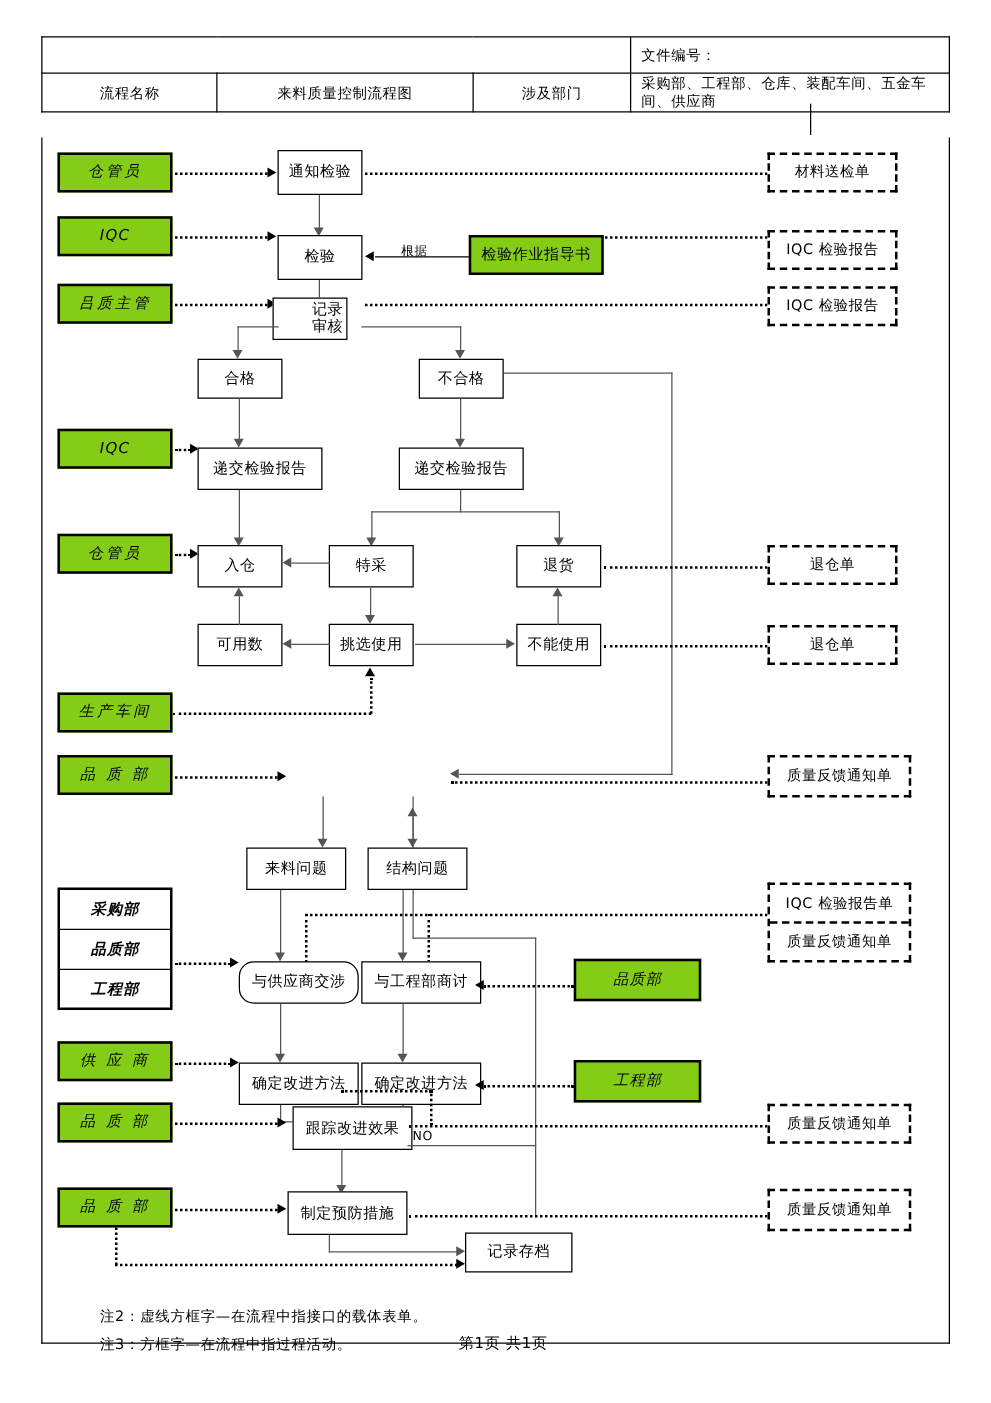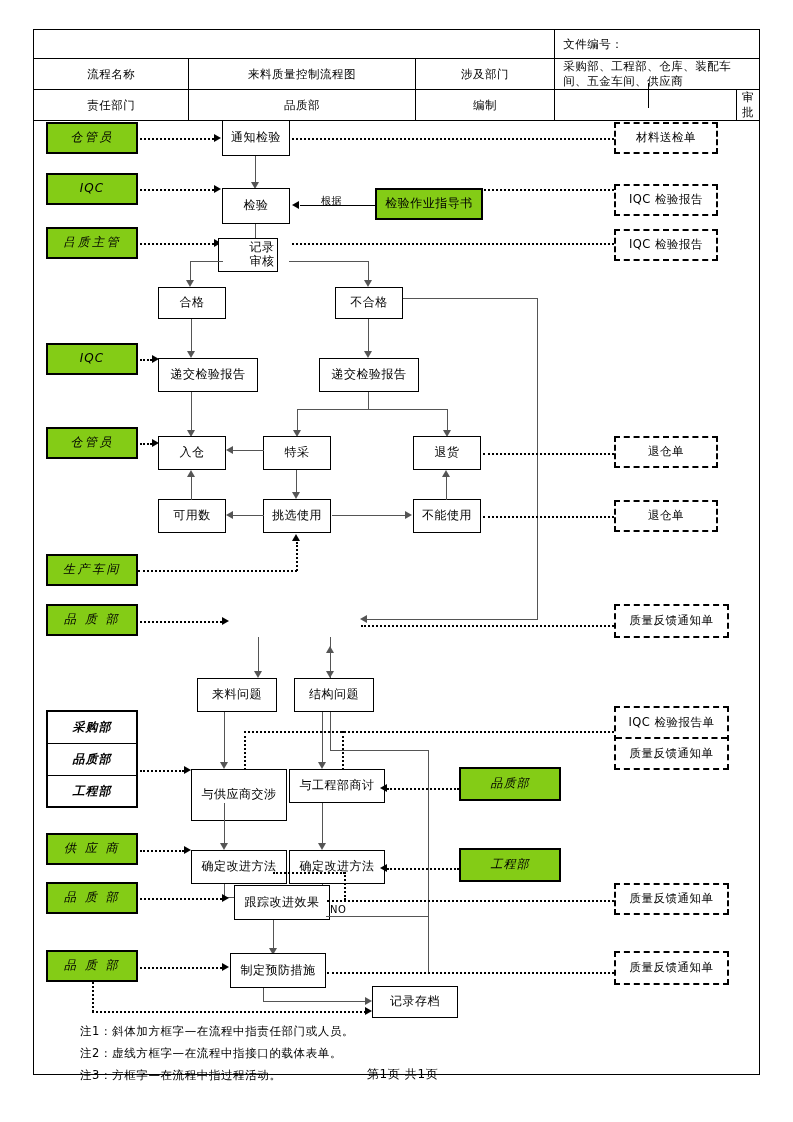--- a/index.html
+++ b/index.html
@@ -74,27 +74,20 @@
         <tr class="r1">
       <td colspan="3" style="width:462px;"></td>
       <td class="lft" colspan="2">文件编号：</td>
     </tr>
     <tr>
       <td style="width:90px;">流程名称</td>
       <td style="width:135px;">来料质量控制流程图</td>
       <td style="width:80px;">涉及部门</td>
       <td class="lft" colspan="2">采购部、工程部、仓库、装配车间、五金车间、供应商</td>
     </tr>
-    <tr>
-      <td>责任部门</td>
-      <td>品质部</td>
-      <td>编制</td>
-      <td style="width:155px;"></td>
-      <td style="width:0px;">审批</td>
-    </tr>
   </tbody>
     </table>
 
   <div style="position:absolute;left:648px;top:83px;width:1px;height:25px;background:#000;"></div>
 
   <div id="canvas">
 
     <div class="bx role tight" style="left:12px;top:12px;width:92px;height:32px;">仓管员</div>
     <div class="dh" style="left:106px;top:28px;width:74px;"></div>
     <div class="ar ark-r" style="left:180px;top:23.5px;"></div>
@@ -239,21 +232,21 @@
     </div>
 
     <div class="rolegrp" style="left:12px;top:600px;width:92px;height:98px;">
       <div class="cell" style="height:32px;">采购部</div>
       <div class="cell" style="height:32px;">品质部</div>
       <div class="cell" style="height:30px;">工程部</div>
     </div>
     <div class="dh" style="left:106px;top:660px;width:44px;"></div>
     <div class="ar ark-r" style="left:150px;top:655.5px;"></div>
 
-    <div class="bx proc" style="left:157px;top:659px;width:96px;height:52px;">与供应商交涉</div>
+    <div class="bx proc" style="left:157px;top:659px;width:96px;height:34px;border-radius:12px;">与供应商交涉</div>
     <div class="bx proc" style="left:255px;top:659px;width:96px;height:34px;">与工程部商讨</div>
 
     <div class="bx role" style="left:425px;top:657px;width:102px;height:34px;">品质部</div>
     <div class="dh" style="left:353px;top:678px;width:72px;"></div>
     <div class="ar ark-l" style="left:346px;top:673.5px;"></div>
 
     <div class="ln lnv" style="left:190px;top:693px;height:42px;"></div>
     <div class="ar ar-d" style="left:186px;top:733px;"></div>
     <div class="ln lnv" style="left:288px;top:693px;height:42px;"></div>
     <div class="ar ar-d" style="left:284px;top:733px;"></div>
@@ -299,19 +292,18 @@
     <div class="ln lnv" style="left:229px;top:878px;height:14px;"></div>
     <div class="ln lnh" style="left:229px;top:891px;width:103px;"></div>
     <div class="ar ar-r" style="left:331px;top:886.5px;"></div>
 
     <div class="dv" style="left:58px;top:872px;height:30px;"></div>
     <div class="dh" style="left:58px;top:901px;width:274px;"></div>
     <div class="ar ark-r" style="left:331px;top:896.5px;"></div>
 
     <div class="bx proc" style="left:338px;top:876px;width:86px;height:32px;">记录存档</div>
 
-    <div class="note" style="left:46px;top:914px;">注1：斜体加方框字—在流程中指责任部门或人员。</div>
     <div class="note" style="left:46px;top:936px;">注2：虚线方框字—在流程中指接口的载体表单。</div>
     <div class="note" style="left:46px;top:958px;">注3：方框字—在流程中指过程活动。</div>
     <div class="pg" style="left:333px;top:956px;">第1页 共1页</div>
 
   </div>
 </div>
 
 </body></html>

